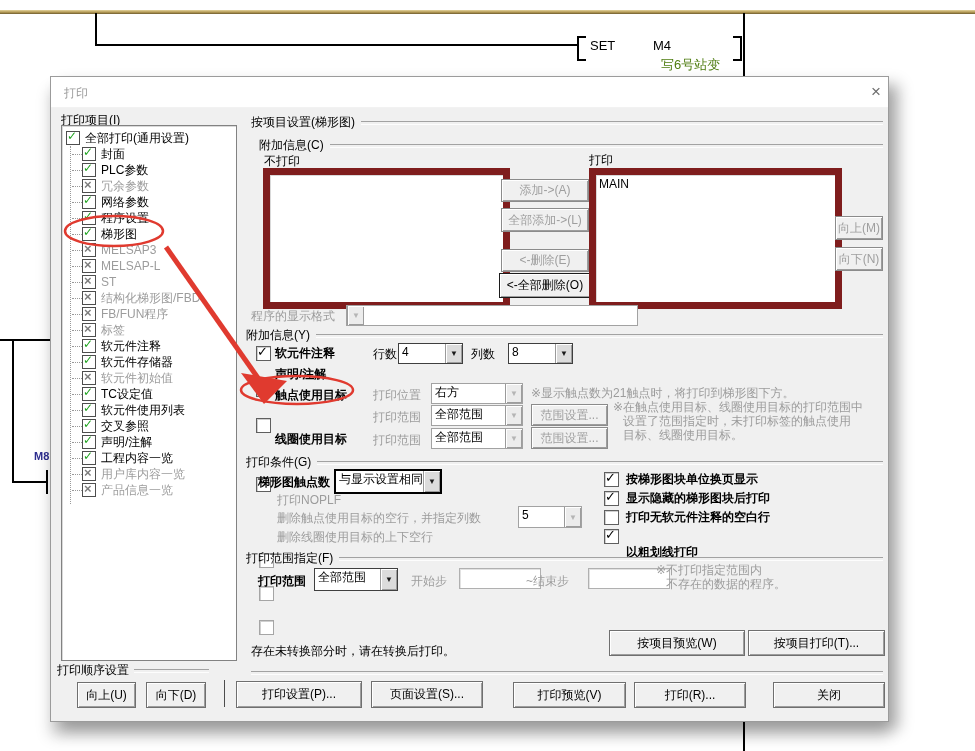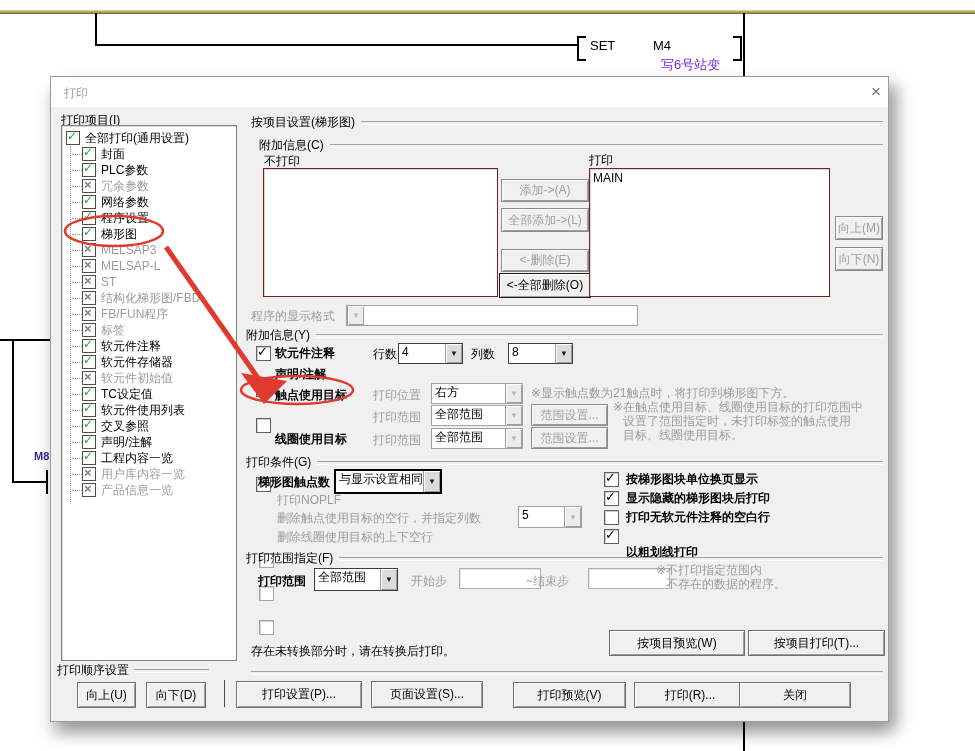--- a/index.html
+++ b/index.html
@@ -18,21 +18,21 @@
   .dlg{left:50px;top:76px;width:837px;height:644px;background:#f0f0f0;border:1px solid #9b9b9b;
        box-shadow:10px 8px 14px rgba(0,0,0,.28),0 14px 14px rgba(0,0,0,.18);}
   .titlebar{left:0;top:0;width:100%;height:30px;background:#fff;border-bottom:1px solid #f2f2f2;}
   .title-txt{left:13px;top:8px;color:#9c9c9c;font-size:12px;}
   .close-x{left:814px;top:4px;width:22px;height:22px;color:#6e6e6e;font-size:17px;line-height:22px;text-align:center;}
   .ghead{white-space:nowrap;font-size:12px;color:#000;}
   .gline{height:2px;border-top:1px solid #a2a2a2;border-bottom:1px solid #fdfdfd;}
   .graytxt{color:#9c9c9c;}
   .note{color:#9c9c9c;font-size:12px;line-height:14px;white-space:nowrap;}
   
-  .listbox{background:#fff;border:1px solid #7f1d1d;box-shadow:inset 1px 1px 0 #d9d9d9;}
+  .listbox{background:#fff;border:7px solid #7f1d1d;box-shadow:inset 1px 1px 0 #d9d9d9;}
   .field{background:#fff;border:1px solid #b0b0b0;box-shadow:inset 1px 1px 0 #e2e2e2;}
   
   .btn{background:#f0f0f0;border:1px solid #6f6f6f;box-shadow:inset 1px 1px 0 #fff,inset -1px -1px 0 #9d9d9d;
        display:flex;align-items:center;justify-content:center;font-size:12px;color:#000;white-space:nowrap;cursor:default;}
   .btn.disabled{color:#9e9e9e;border-color:#8b8b8b;}
   .btn.strong{border-color:#1c1c1c;}
   
   .cb{width:13px;height:13px;background:#fff;border:1px solid #5f5f5f;box-shadow:inset 1px 1px 0 #cfcfcf;position:relative;}
   .cb.on::after{content:"✓";position:absolute;left:0px;top:-3px;font-size:13px;font-weight:bold;color:#000;}
   .cb.dis{border-color:#a5a5a5;}
@@ -66,21 +66,21 @@
 
   <div class="abs tanline"></div>
   <div class="abs lline" style="left:95px;top:13px;width:2px;height:33px;"></div>
   <div class="abs lline" style="left:95px;top:44px;width:483px;height:2px;"></div>
   <div class="abs bracketL" style="left:577px;top:36px;"></div>
   <div class="abs ladder-txt" style="left:590px;top:38px;">SET</div>
   <div class="abs ladder-txt" style="left:653px;top:38px;">M4</div>
   <div class="abs bracketR" style="left:733px;top:36px;"></div>
   <div class="abs lline" style="left:743px;top:13px;width:2px;height:63px;"></div>
   <div class="abs lline" style="left:743px;top:720px;width:2px;height:31px;"></div>
-  <div class="abs comment-green" style="left:661px;top:56px;color:#6d28d9;">写6号站变</div>
+  <div class="abs comment-green" style="left:661px;top:56px;color:#4d7c0f;">写6号站变</div>
   <div class="abs lline" style="left:0;top:339px;width:51px;height:2px;"></div>
   <div class="abs lline" style="left:12px;top:339px;width:2px;height:144px;"></div>
   <div class="abs lline" style="left:12px;top:481px;width:36px;height:2px;"></div>
   <div class="abs lline" style="left:46px;top:470px;width:2px;height:24px;"></div>
   <div class="abs m8" style="left:34px;top:450px;">M8</div>
 
   <div class="abs dlg">
     <div class="abs titlebar"></div>
     <div class="abs title-txt">打印</div>
     <div class="abs close-x">×</div>
@@ -344,21 +344,21 @@
     </div>
 
     <div class="abs lbl" style="left:200px;top:566px;">存在未转换部分时，请在转换后打印。</div>
     <div class="abs btn" style="left:558px;top:553px;width:134px;height:24px;">按项目预览(W)</div>
     <div class="abs btn" style="left:697px;top:553px;width:135px;height:24px;">按项目打印(T)...</div>
     <div class="abs gline" style="left:200px;top:594px;width:632px;"></div>
     <div class="abs btn" style="left:320px;top:604px;width:110px;height:25px;">页面设置(S)...</div>
     <div class="abs btn" style="left:185px;top:604px;width:124px;height:25px;">打印设置(P)...</div>
     <div class="abs btn" style="left:462px;top:605px;width:111px;height:24px;">打印预览(V)</div>
     <div class="abs btn" style="left:583px;top:605px;width:110px;height:24px;">打印(R)...</div>
-    <div class="abs btn" style="left:688px;top:605px;width:110px;height:24px;">关闭</div>
+    <div class="abs btn" style="left:722px;top:605px;width:110px;height:24px;">关闭</div>
   </div>
 
   <svg class="anno" width="975" height="751" viewBox="0 0 975 751">
     <ellipse cx="114" cy="231" rx="49" ry="15" fill="none" stroke="#e03a2f" stroke-width="2.5"></ellipse>
     <ellipse cx="297" cy="390" rx="56" ry="14" fill="none" stroke="#e03a2f" stroke-width="2.5"></ellipse>
     <line x1="166" y1="247" x2="258" y2="378" stroke="#e03a2f" stroke-width="5"></line>
     <polygon points="241,373 287,381 264,404" fill="#e03a2f"></polygon>
   </svg>
 </div>
 

